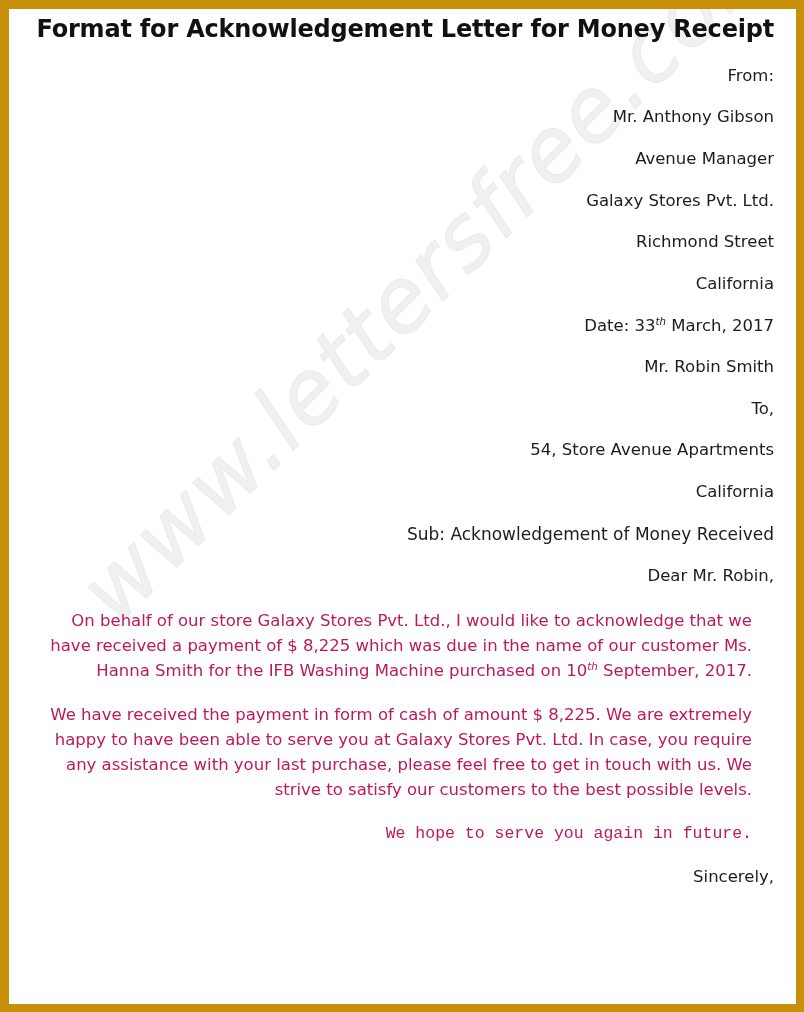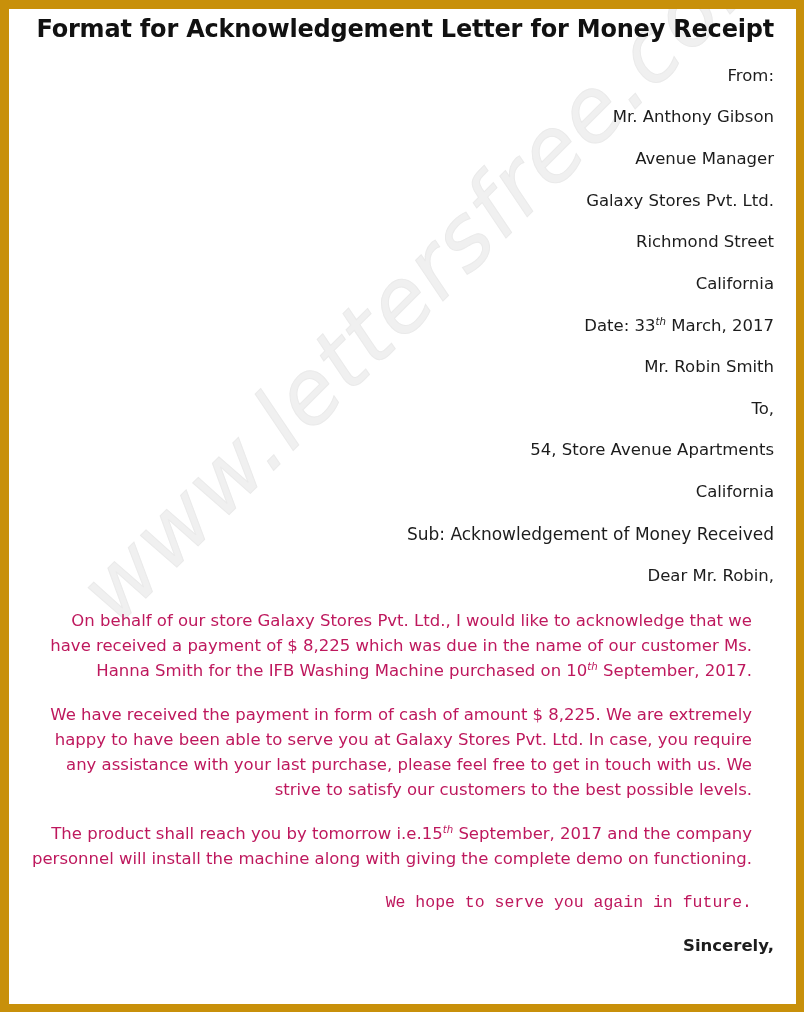--- a/index.html
+++ b/index.html
@@ -85,21 +85,20 @@
     font-family: Liberation Mono, monospace;
   }
   sup {
     font-size: 0.62em;
     vertical-align: super;
     line-height: 0;
     font-style: italic;
   }
   .sign-block .line {
     margin-bottom: 21px;
-    font-weight: bold;
   }
   .sign-block .line:last-child {
     margin-bottom: 0;
   }
 </style>
 </head>
 <body>
 
 <div class="page">
 
@@ -129,21 +128,20 @@
     </div>
 
     <p class="line subject">Sub: Acknowledgement of Money Received</p>
 
     <p class="line">Dear Mr. Robin,</p>
 
     <p class="para"><span>On behalf of our store Galaxy Stores Pvt. Ltd., I would like to acknowledge that we have received a payment of $ 8,225 which was due in the name of our customer Ms. Hanna Smith for the IFB Washing Machine purchased on 10</span><sup>th</sup><span> September, 2017.</span></p>
 
     <p class="para">We have received the payment in form of cash of amount $ 8,225. We are extremely happy to have been able to serve you at Galaxy Stores Pvt. Ltd. In case, you require any assistance with your last purchase, please feel free to get in touch with us. We strive to satisfy our customers to the best possible levels.</p>
 
-    <p class="para"><span>The product shall reach you by tomorrow i.e.15</span><sup>th</sup><span> September, 2017 and the company personnel will install the machine along with giving the complete demo on functioning.</span></p>
 
     <p class="para last-para">We hope to serve you again in future.</p>
 
     <div class="sign-block">
       <p class="line">Sincerely,</p>
 
     </div>
 
   </div>
 </div>

